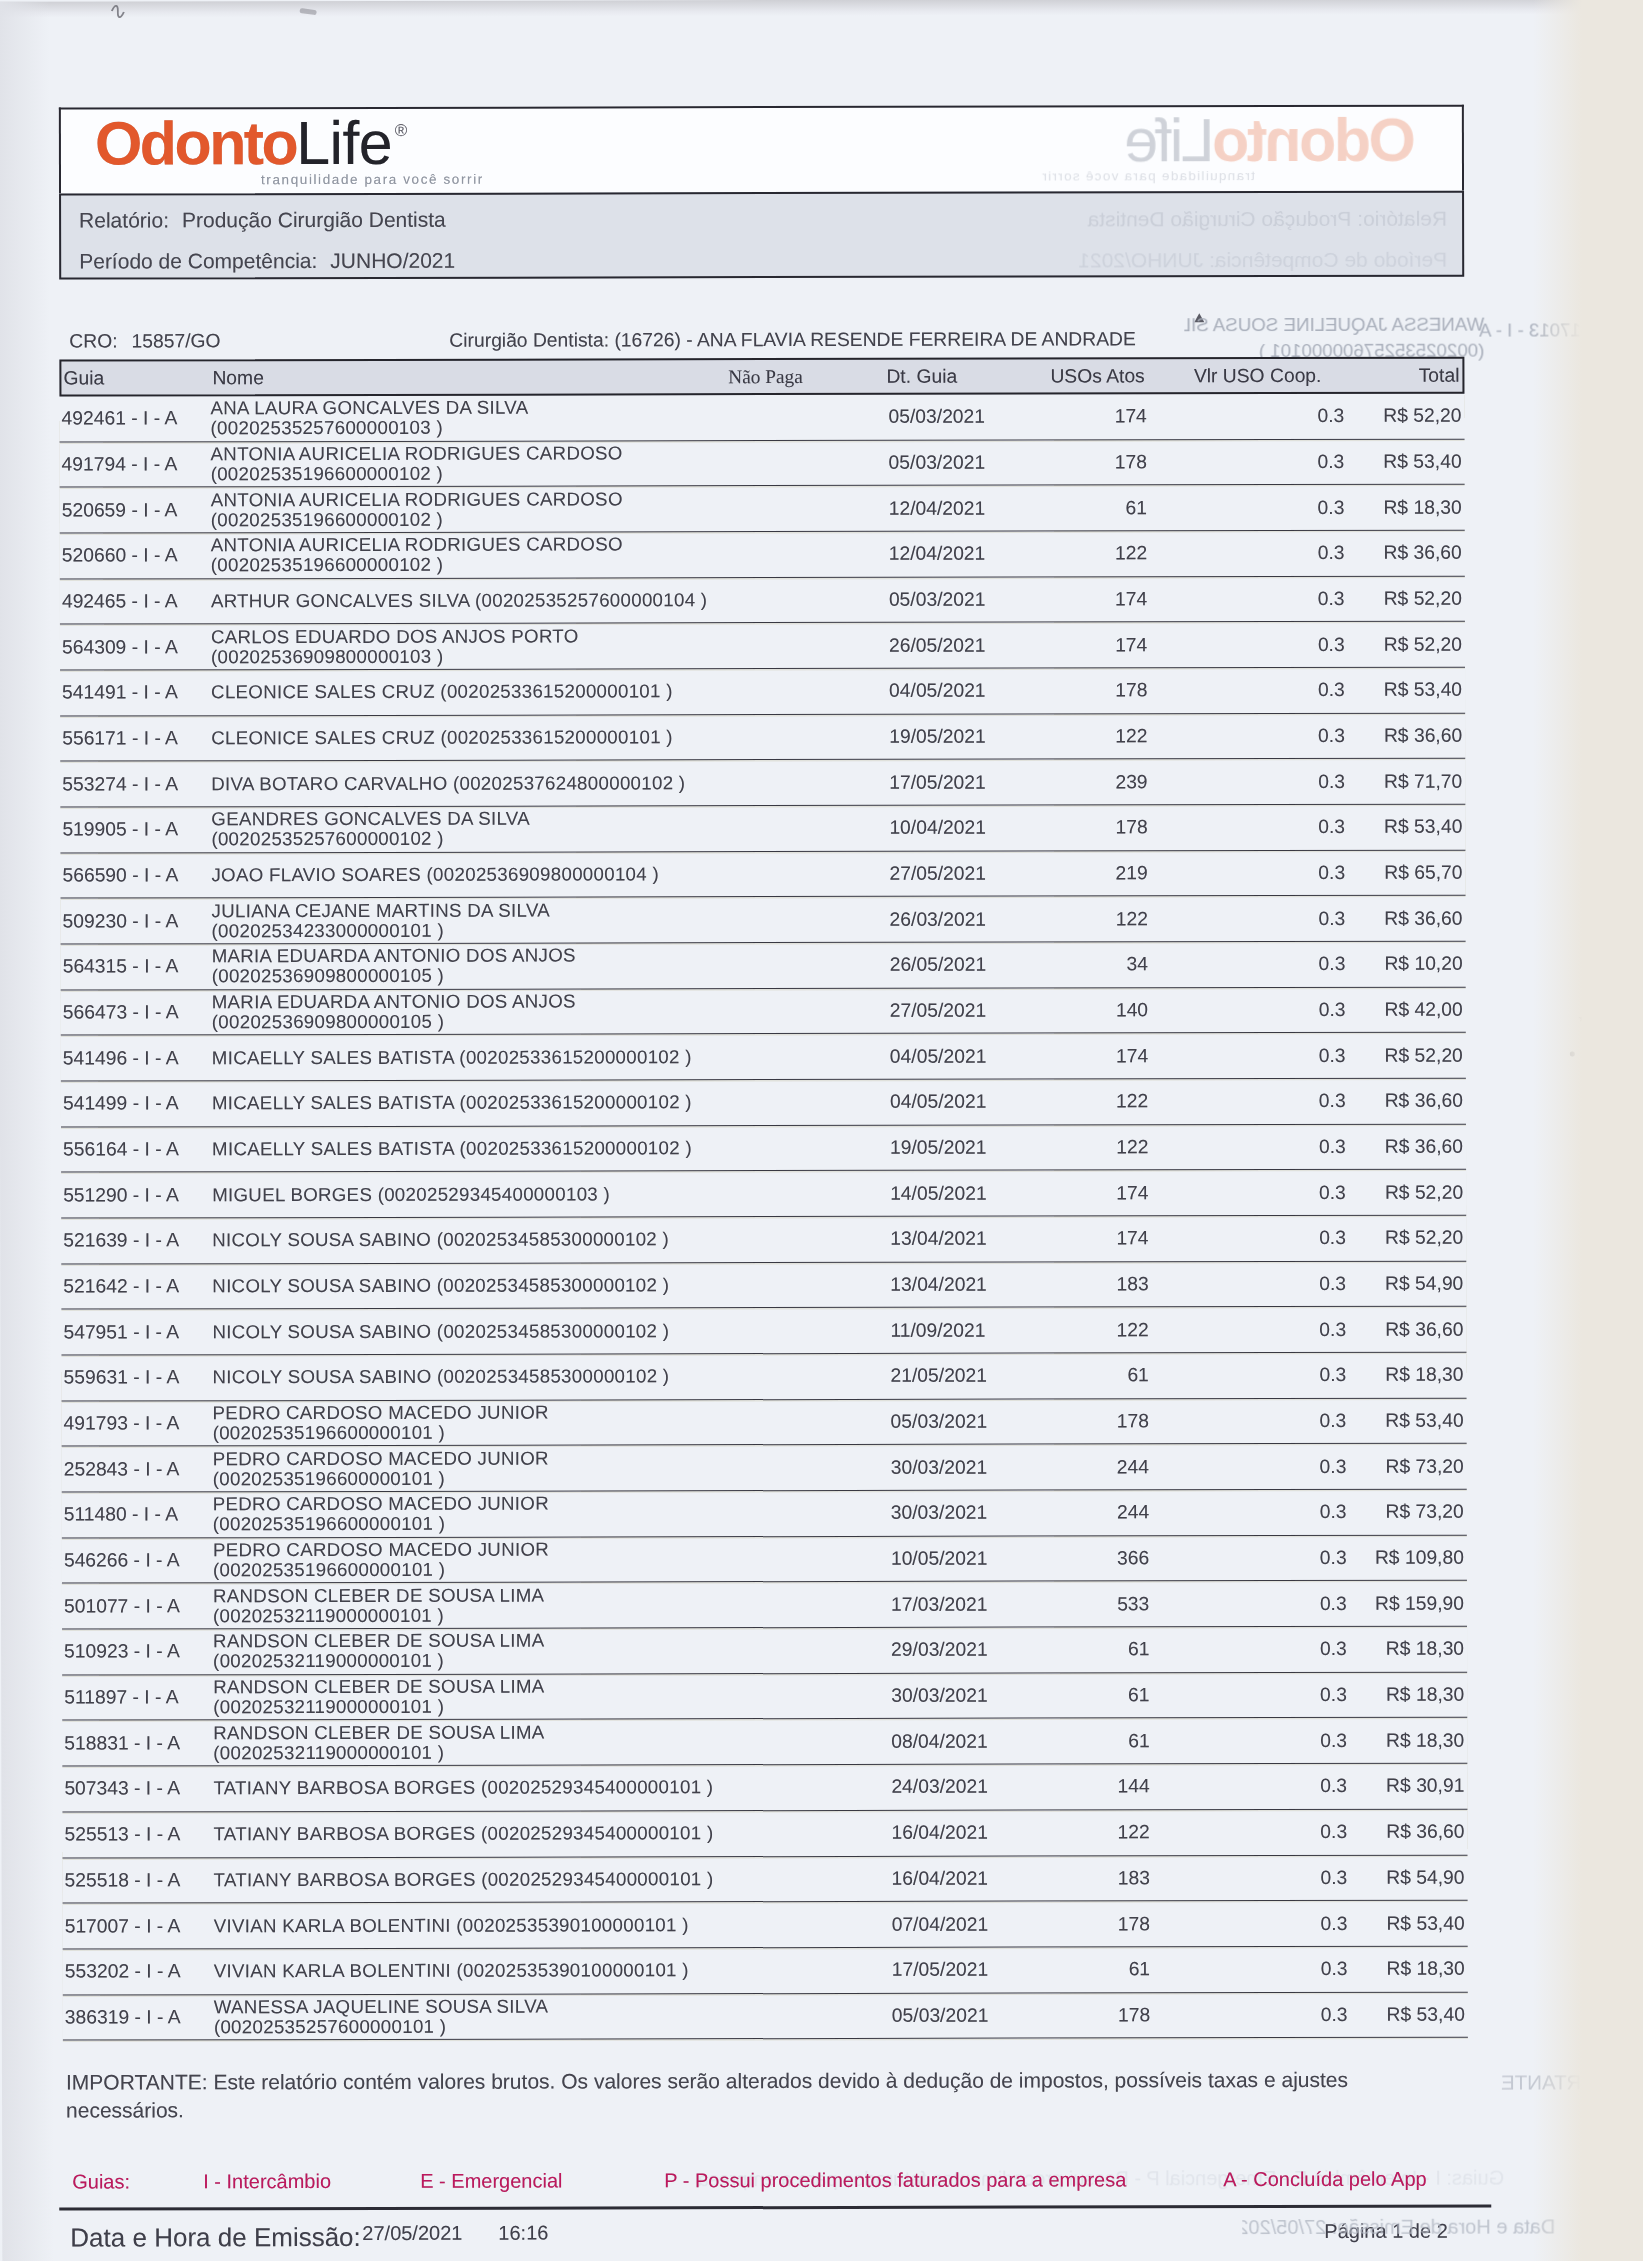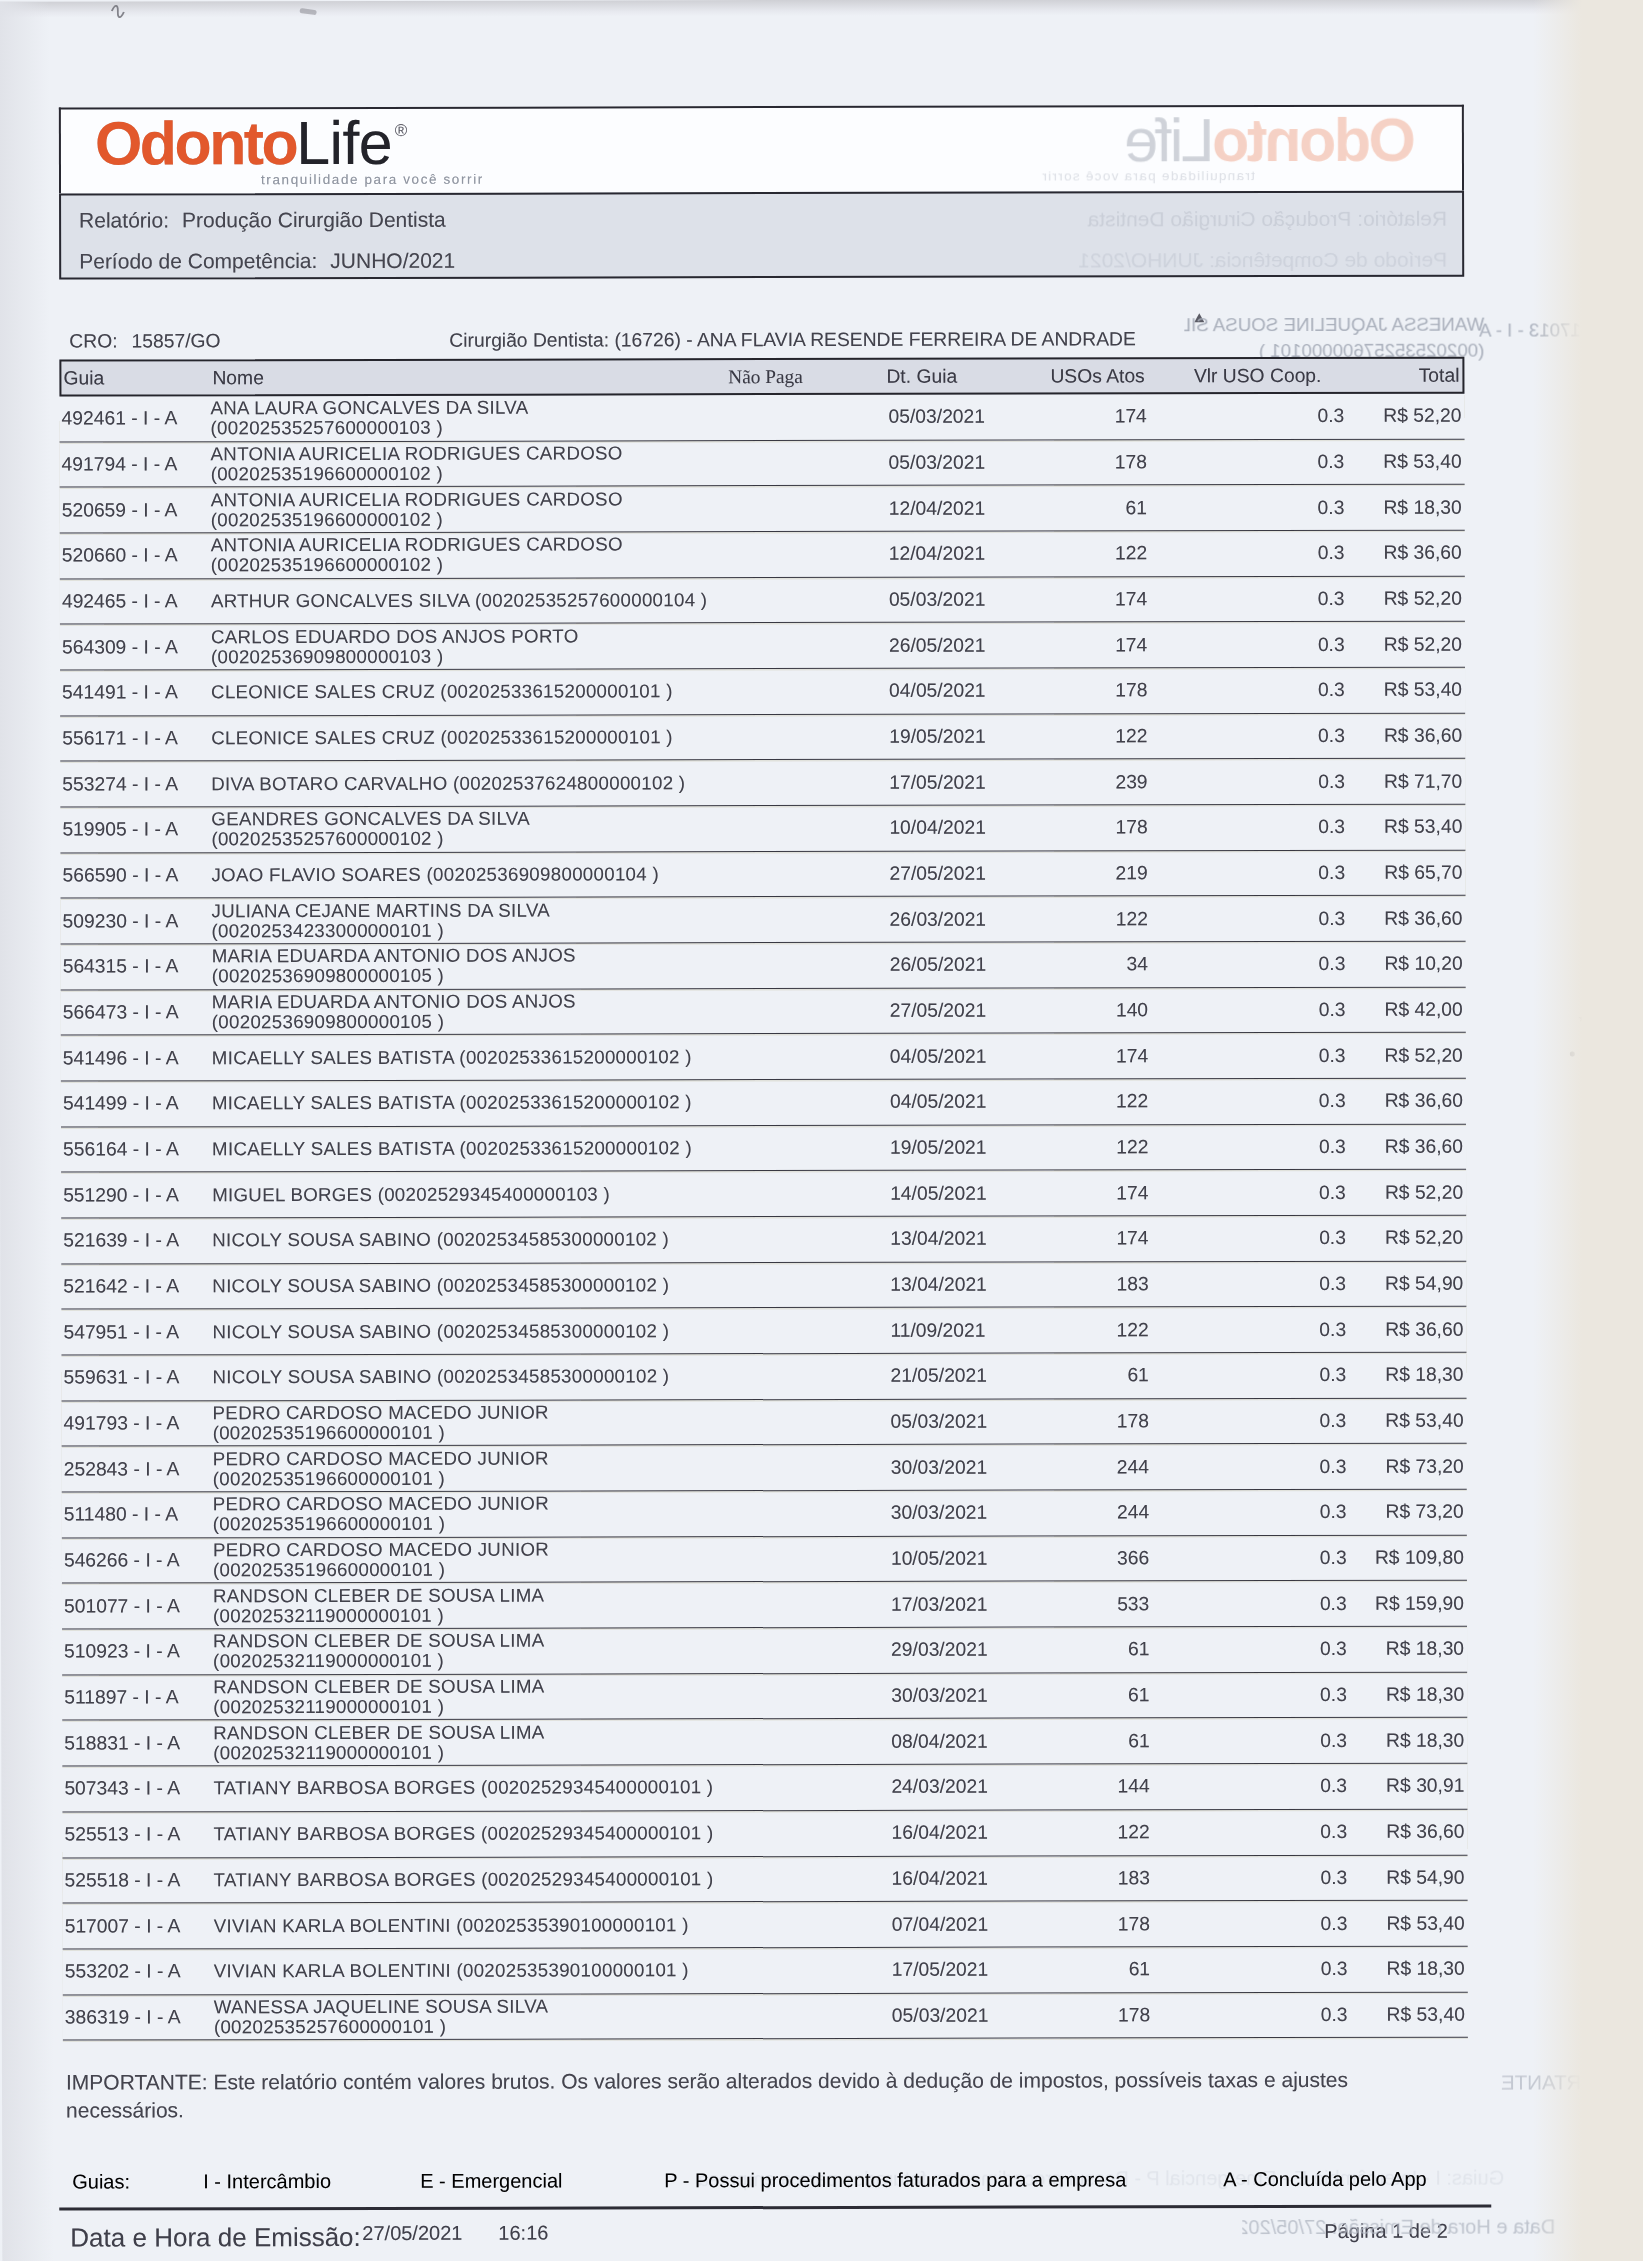--- a/index.html
+++ b/index.html
@@ -62,21 +62,21 @@
   .c-dt{width:197px;padding-left:66px;flex:none;}
   .c-usos{width:135px;text-align:right;padding-right:7.7px;flex:none;}
   .c-vlr{width:200px;text-align:right;padding-right:10.3px;flex:none;}
   .c-total{width:110px;text-align:right;padding-right:3px;flex:none;}
   .thead .c-vlr{padding-right:31px;}
   .td{font-size:19.3px;color:#41414b;}
   .c-nome .name-line,.c-nome .name-code{font-size:18.7px;line-height:20px;letter-spacing:0.3px;}
   
   .important{position:absolute;left:64px;top:2067px;width:1463px;font-size:21px;line-height:1.34;color:#44444e;}
   .important span{display:block;}
-  .legend-item{position:absolute;top:2169px;font-size:20px;color:#000000;white-space:nowrap;}
+  .legend-item{position:absolute;top:2169px;font-size:20px;color:#be185d;white-space:nowrap;}
   .lg-guias{left:70px;}
   .lg-i{left:201px;}
   .lg-e{left:418px;}
   .lg-p{left:662px;}
   .lg-a{left:1221px;}
   .hr{position:absolute;left:57px;top:2206px;width:1432px;height:2.6px;background:#2c2c35;}
   .emission-label{position:absolute;left:68px;top:2221px;font-size:26px;}
   .emission-date{position:absolute;left:360px;top:2221px;font-size:20px;}
   .emission-time{position:absolute;left:496px;top:2221px;font-size:20px;}
   .pagenum{position:absolute;left:1322px;top:2221px;font-size:20px;}

